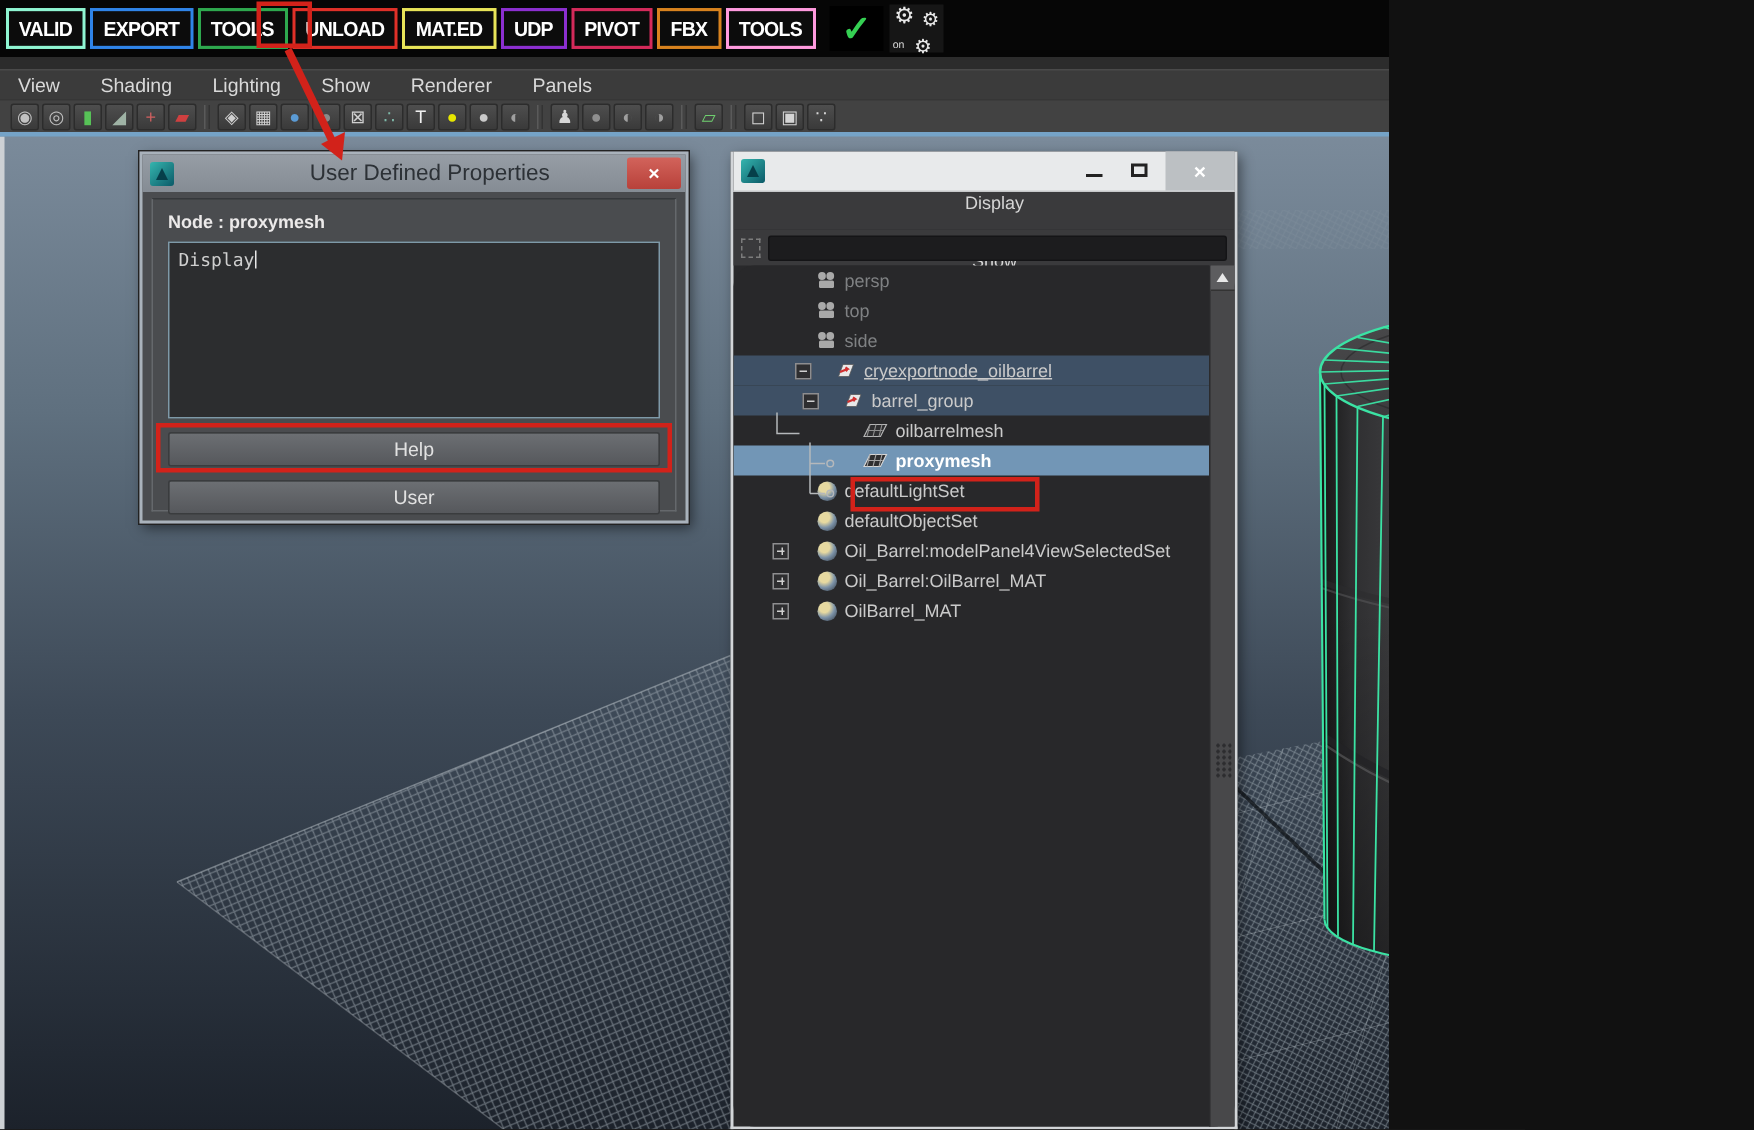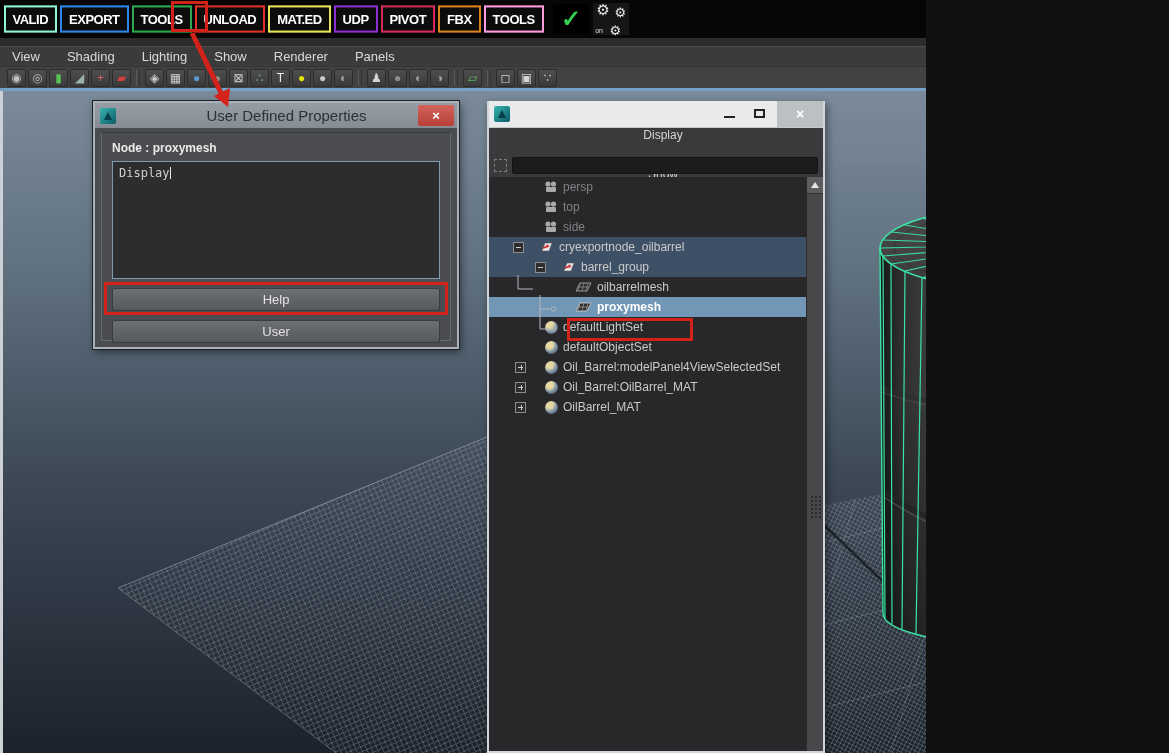--- a/index.html
+++ b/index.html
@@ -83,21 +83,21 @@
   .trow{height:20px;display:flex;align-items:center;color:#cacaca;font-size:12px;
         margin-right:17px;position:relative;}
   .trow:first-child{margin-top:2px;}
   .dimmed .tlabel{color:#7f8183;}
   .sel-dark{background:#3e5065;margin-right:17px;}
   .sel-light{background:#7296b6;}
   .sel-light .tlabel{color:#fff;font-weight:bold;}
   .tlabel{margin-left:5px;white-space:nowrap;}
   .ticon{display:inline-flex;align-items:center;justify-content:center;}
   .ind-cam{padding-left:55px;}
-  .ind-root{padding-left:24px;}
+  .ind-root{padding-left:41px;text-decoration:underline;}
   .ind-root .ticon{margin-left:15px;}
   .ind-child{padding-left:46px;}
   .ind-child .ticon{margin-left:15px;}
   .ind-mesh{padding-left:86px;}
   .ind-set{padding-left:56px;}
   .ind-setx{padding-left:26px;}
   .ind-setx .ticon{margin-left:19px;}
   .exp{width:11px;height:11px;background:#2e2e30;border:1px solid #8d8d8f;position:relative;flex:0 0 11px;}
   .exp:before{content:"";position:absolute;left:2px;top:4.5px;width:5px;height:1px;background:#cfcfcf;}
   .exp.plus:after{content:"";position:absolute;left:4.5px;top:2px;width:1px;height:5px;background:#cfcfcf;}

